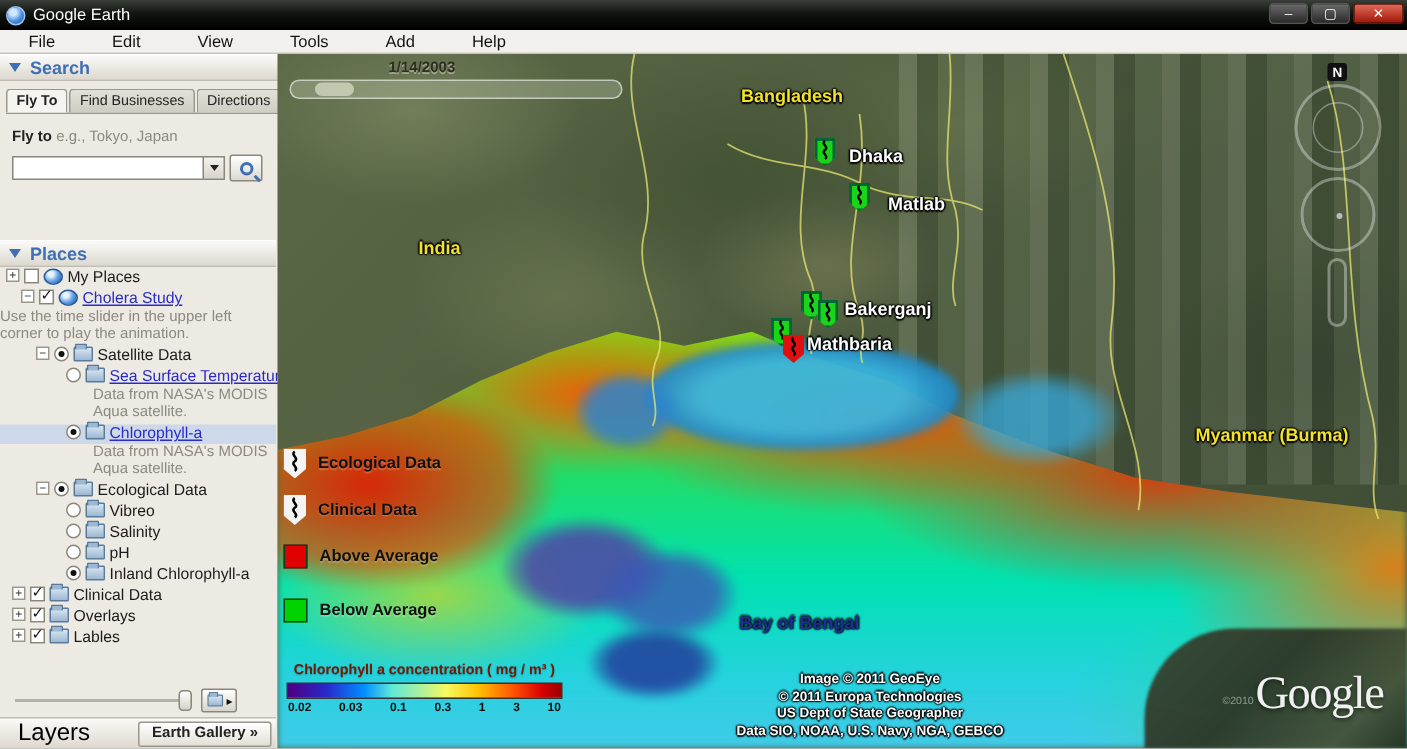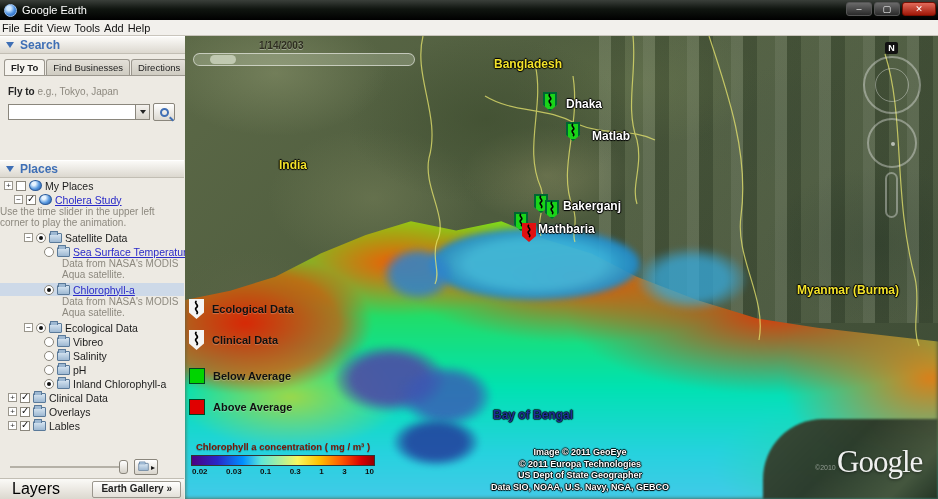--- a/index.html
+++ b/index.html
@@ -15,21 +15,21 @@
     background:radial-gradient(circle at 35% 30%, #cfe8ff 0 20%, #4b8fe0 55%, #1a4fa0 100%); border:1px solid #9ec3ef; }
   .winbtns { position:absolute; right:2px; top:2px; display:flex; gap:2px; }
   .winbtn { width:26px; height:14px; border-radius:3px; border:1px solid #555; color:#fff;
     font-size:9px; line-height:12px; text-align:center; background:linear-gradient(180deg,#6a6a6a,#2a2a2a); }
   .winbtn.close { background:linear-gradient(180deg,#e26a5a,#a01808); border-color:#7a1004; width:34px; }
   .winbtn.min::after{content:"–";} .winbtn.max::after{content:"▢";} .winbtn.close::after{content:"✕";}
 
   
   .menubar { position:absolute; left:0; top:20px; width:938px; height:16px; background:#f2f0ec;
     border-bottom:1px solid #c9c5bc; display:flex; align-items:center; gap:0; font-size:11px; color:#111; }
-  .menuitem { padding:1px 2px; }
+  .menuitem { padding:1px 19px; }
 
   
   .sidebar { position:absolute; left:0; top:36px; width:216px; height:463px; background:#edeae3; border-right:1px solid #b9b5ab; }
   .panelheader { height:18px; background:linear-gradient(180deg,#fbfaf7,#dcd8cf); border-top:1px solid #fff;
     border-bottom:1px solid #c2beb4; display:flex; align-items:center; gap:6px; padding-left:6px; }
   .panelheader .tri { width:0; height:0; border-left:4px solid transparent; border-right:4px solid transparent; border-top:6px solid #3f6fb5; }
   .panelheader .ptitle { color:#3f6fb5; font-weight:bold; font-size:12px; }
 
   .tabs { display:flex; align-items:flex-end; height:17px; margin:5px 4px 0 4px; border-bottom:1px solid #9b978e; }
   .tab { font-size:9.5px; padding:2px 6px; border:1px solid #9b978e; border-bottom:none; background:linear-gradient(180deg,#e3e0d8,#cfccc2);
@@ -44,21 +44,21 @@
   .dropbtn { width:14px; height:16px; border:1px solid #8a867c; border-left:none; background:linear-gradient(180deg,#f4f2ee,#d8d4cb);
     display:flex; align-items:center; justify-content:center; }
   .dropbtn::after { content:""; width:0; height:0; border-left:3px solid transparent; border-right:3px solid transparent; border-top:4px solid #222; }
   .magbtn { width:22px; height:18px; border:1px solid #8a867c; border-radius:2px; background:linear-gradient(180deg,#fff,#dcd9d1);
     display:flex; align-items:center; justify-content:center; }
   .mag { position:relative; width:9px; height:9px; border:2px solid #3f6fb5; border-radius:50%; }
   .mag::after { content:""; position:absolute; left:7px; top:8px; width:5px; height:2px; background:#3f6fb5; transform:rotate(45deg); }
 
   
   .tree { position:absolute; left:0; top:142px; width:184px; font-size:10.5px; color:#1c1c1c; }
-  .trow { display:flex; align-items:center; gap:3px; height:13px; margin-top:1px; white-space:nowrap; }
+  .trow { display:flex; align-items:flex-start; gap:3px; height:13px; margin-top:1px; white-space:nowrap; }
   .trow.sel { background:#cdd9e8; }
   .expander { width:9px; height:9px; border:1px solid #9a968c; background:#fff; font-size:8px; line-height:7px; text-align:center; color:#333; flex:0 0 9px; }
   .expander.plus::after{content:"+";} .expander.minus::after{content:"−";}
   .cb { width:10px; height:10px; border:1px solid #8a867c; background:#fff; flex:0 0 10px; position:relative; }
   .cb.checked::after { content:"✓"; position:absolute; left:0px; top:-3px; font-size:10px; color:#111; }
   .rb { width:10px; height:10px; border:1px solid #8a867c; border-radius:50%; background:#fff; flex:0 0 10px; position:relative; }
   .rb.checked::after { content:""; position:absolute; left:2px; top:2px; width:4px; height:4px; border-radius:50%; background:#111; }
   .globe { width:13px; height:11px; border-radius:50%; flex:0 0 13px;
     background:radial-gradient(circle at 35% 30%, #e8f4ff 0 18%, #5b9be0 55%, #1a4fa0 100%); border:1px solid #2a5a9a; }
   .folder { width:13px; height:10px; flex:0 0 13px; position:relative; background:linear-gradient(180deg,#d8e6f2,#9db8d2);
@@ -405,27 +405,27 @@
         <span class="legendlabel">Ecological Data</span>
       </div>
       <div class="legendrow">
         <span class="shield white legend-shield" style="position:relative;">
           <svg width="9" height="15" viewBox="0 0 8 14">
               <path d="M4 1 C1 3,7 5,4 7 C1 9,7 11,4 13" stroke="#000" stroke-width="1.6" fill="none"></path>
             </svg>
         </span>
         <span class="legendlabel">Clinical Data</span>
       </div>
+      <div class="legendrow" style="margin-top:10px;">
+        <span class="legendswatch" style="background:#e00000;"></span>
+        <span class="legendlabel">Above Average</span>
+      </div>
       <div class="legendrow" style="margin-top:16px;">
         <span class="legendswatch" style="background:#00d400;"></span>
         <span class="legendlabel">Below Average</span>
-      </div>
-      <div class="legendrow" style="margin-top:10px;">
-        <span class="legendswatch" style="background:#e00000;"></span>
-        <span class="legendlabel">Above Average</span>
       </div>
     </div>
 
     <div class="colorbar-wrap">
       <div class="colorbar-title">Chlorophyll a concentration ( mg / m³ )</div>
       <div class="colorbar"></div>
       <div class="colorbar-ticks">
         <span>0.02</span>
         <span>0.03</span>
         <span>0.1</span>

